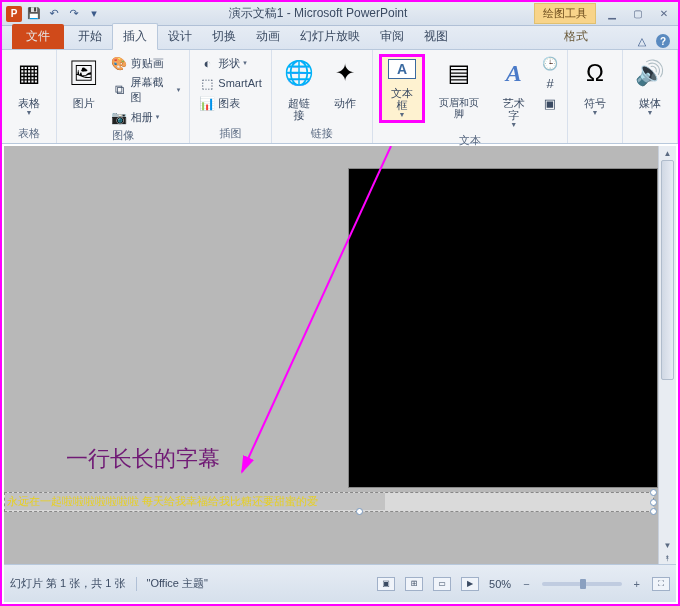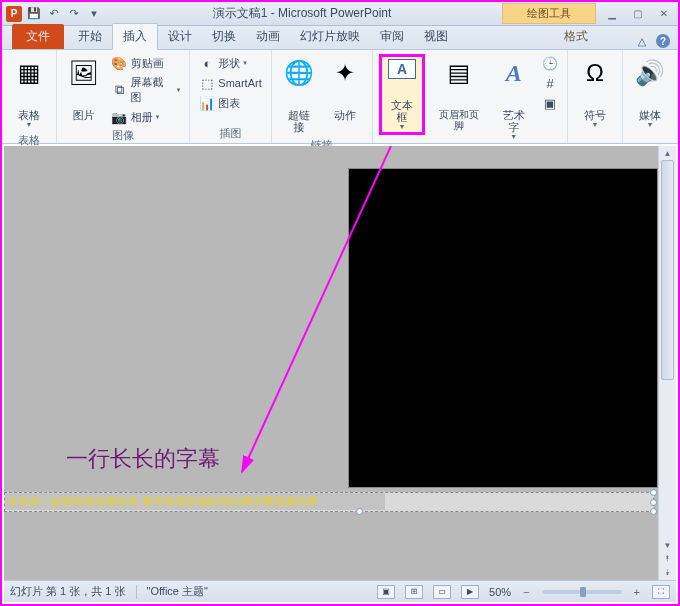--- a/index.html
+++ b/index.html
@@ -4,42 +4,42 @@
 <style>
   * { box-sizing: border-box; margin: 0; padding: 0; }
   body { font-family: "Microsoft YaHei", Arial, sans-serif; font-size: 12px; background: #fff; width: 680px; height: 606px; overflow: hidden; position: relative; border: 2px solid #ff00ff; }
   
   
   .titlebar { height: 24px; background: linear-gradient(#e8edf4, #d6e0ec); display: flex; align-items: center; padding: 0 4px; border-bottom: 1px solid #b0c0d6; }
   .app-icon { width: 16px; height: 16px; background: #d04a1a; border-radius: 2px; display: flex; align-items: center; justify-content: center; color: #fff; font-weight: bold; font-size: 10px; margin-right: 4px; }
   .qat { display: flex; gap: 4px; align-items: center; }
   .qat-btn { width: 16px; height: 16px; display: flex; align-items: center; justify-content: center; font-size: 11px; color: #3b5a8a; }
   .title-text { flex: 1; text-align: center; font-size: 12px; color: #3a4a62; }
-  .drawing-tools { background: #f8d48a; padding: 2px 24px; font-size: 11px; color: #6a4a1a; border: 1px solid #e0c070; }
+  .drawing-tools { background: #f8d48a; padding: 2px 8px; font-size: 11px; color: #6a4a1a; border: 1px solid #e0c070; }
   .win-controls { display: flex; gap: 6px; margin-left: 6px; }
   .win-btn { width: 20px; height: 14px; display: flex; align-items: center; justify-content: center; font-size: 10px; color: #5a6a8a; border: 1px solid transparent; }
   
   
   .tabs { height: 24px; background: linear-gradient(#e6ecf4, #dbe4f0); display: flex; align-items: flex-end; padding-left: 10px; position: relative; border-bottom: 1px solid #b8c8dc; }
   .file-tab { background: #d04a1a; color: #e5e5e5; padding: 4px 14px; font-size: 12px; margin-right: 4px; border-radius: 2px 2px 0 0; }
   .tab { padding: 4px 10px; font-size: 12px; color: #3a4a62; cursor: pointer; margin-top: 26px; }
   .tab.active { background: #f5f6f8; border: 1px solid #b8c8dc; border-bottom: 1px solid #f5f6f8; margin-bottom: -1px; border-radius: 2px 2px 0 0; }
   .format-tab { position: absolute; right: 80px; padding: 4px 10px; font-size: 12px; color: #6a5a3a; }
   .tab-help { position: absolute; right: 8px; display: flex; gap: 6px; align-items: center; }
   .help-icon { width: 14px; height: 14px; border-radius: 50%; background: #5a8ac0; color: #fff; font-size: 10px; display: flex; align-items: center; justify-content: center; font-weight: bold; }
   
   
   .ribbon { height: 94px; background: #f5f6f8; display: flex; border-bottom: 1px solid #b8c8dc; }
   .group { border-right: 1px solid #d8e0ec; display: flex; flex-direction: column; padding: 4px 6px 0 6px; }
   .group-body { flex: 1; display: flex; align-items: flex-start; gap: 4px; }
   .group-label { text-align: center; font-size: 11px; color: #5a6a82; padding: 2px 0; }
   
   .big-btn { display: flex; flex-direction: column; align-items: center; justify-content: center; padding: 2px 4px; min-width: 40px; cursor: pointer; border: 1px solid transparent; }
   .big-icon { width: 32px; height: 32px; display: flex; align-items: center; justify-content: center; font-size: 24px; }
-  .big-label { font-size: 11px; color: #3a4a62; margin-top: 20px; text-align: center; line-height: 1.1; }
+  .big-label { font-size: 11px; color: #3a4a62; margin-top: 8px; text-align: center; line-height: 1.1; }
   .dropdown-arrow { font-size: 7px; color: #5a6a82; }
   
   .small-btns { display: flex; flex-direction: column; gap: 2px; }
   .small-btn { display: flex; align-items: center; gap: 3px; padding: 1px 3px; font-size: 11px; color: #3a4a62; cursor: pointer; }
   .small-icon { width: 16px; height: 16px; display: flex; align-items: center; justify-content: center; font-size: 13px; }
   
   .highlight { border: 3px solid #ff00ff !important; background: #fef2d0; }
   
   
   .slide-area { position: absolute; top: 144px; left: 2px; right: 20px; bottom: 24px; background: #b8b8b8; overflow: hidden; }
@@ -48,21 +48,21 @@
   .scroll-thumb { position: absolute; top: 14px; left: 2px; right: 2px; height: 220px; background: linear-gradient(90deg,#d0d8e4,#e8ecf4); border: 1px solid #b0bccc; border-radius: 2px; }
   .scroll-arrow { position: absolute; left: 0; right: 0; height: 14px; display: flex; align-items: center; justify-content: center; font-size: 8px; color: #5a6a82; }
   
   .annotation { position: absolute; color: #701a75; font-size: 22px; font-family: KaiTi, serif; }
   
   .subtitle-box { position: absolute; left: 0; right: 4px; top: 346px; height: 20px; background: #dadada; border: 1px dashed #888; }
   .subtitle-text { position: absolute; left: 0; width: 380px; font-size: 11px; color: #e8d020; background: rgba(0,0,0,0.1); padding: 1px 2px; overflow: hidden; white-space: nowrap; }
   .handle { position: absolute; width: 7px; height: 7px; background: #fff; border: 1px solid #7a9ac0; border-radius: 50%; }
   
   
-  .statusbar { position: absolute; bottom: 2px; left: 2px; right: 2px; height: 22px; background: linear-gradient(#e6ecf4,#d6e0ec); display: flex; align-items: center; padding: 0 6px; font-size: 11px; color: #3a4a62; border-top: 1px solid #b8c8dc; gap: 10px; }
+  .statusbar { position: absolute; bottom: 2px; left: 2px; right: 2px; height: 38px; background: linear-gradient(#e6ecf4,#d6e0ec); display: flex; align-items: center; padding: 0 6px; font-size: 11px; color: #3a4a62; border-top: 1px solid #b8c8dc; gap: 10px; }
   .status-sep { width: 1px; height: 14px; background: #b0c0d6; }
   .status-spacer { flex: 1; }
   .view-btn { width: 18px; height: 14px; border: 1px solid #a0b0c8; background: #f0f4fa; display: flex; align-items: center; justify-content: center; font-size: 8px; }
   .zoom-slider { width: 80px; height: 4px; background: #c0cce0; position: relative; border-radius: 2px; }
   .zoom-thumb { position: absolute; top: -3px; left: 38px; width: 6px; height: 10px; background: #8aa0c0; border-radius: 1px; }
   .zoom-btn { font-size: 11px; color: #5a6a82; padding: 0 2px; }
 </style>
 </head>
 <body>
 

